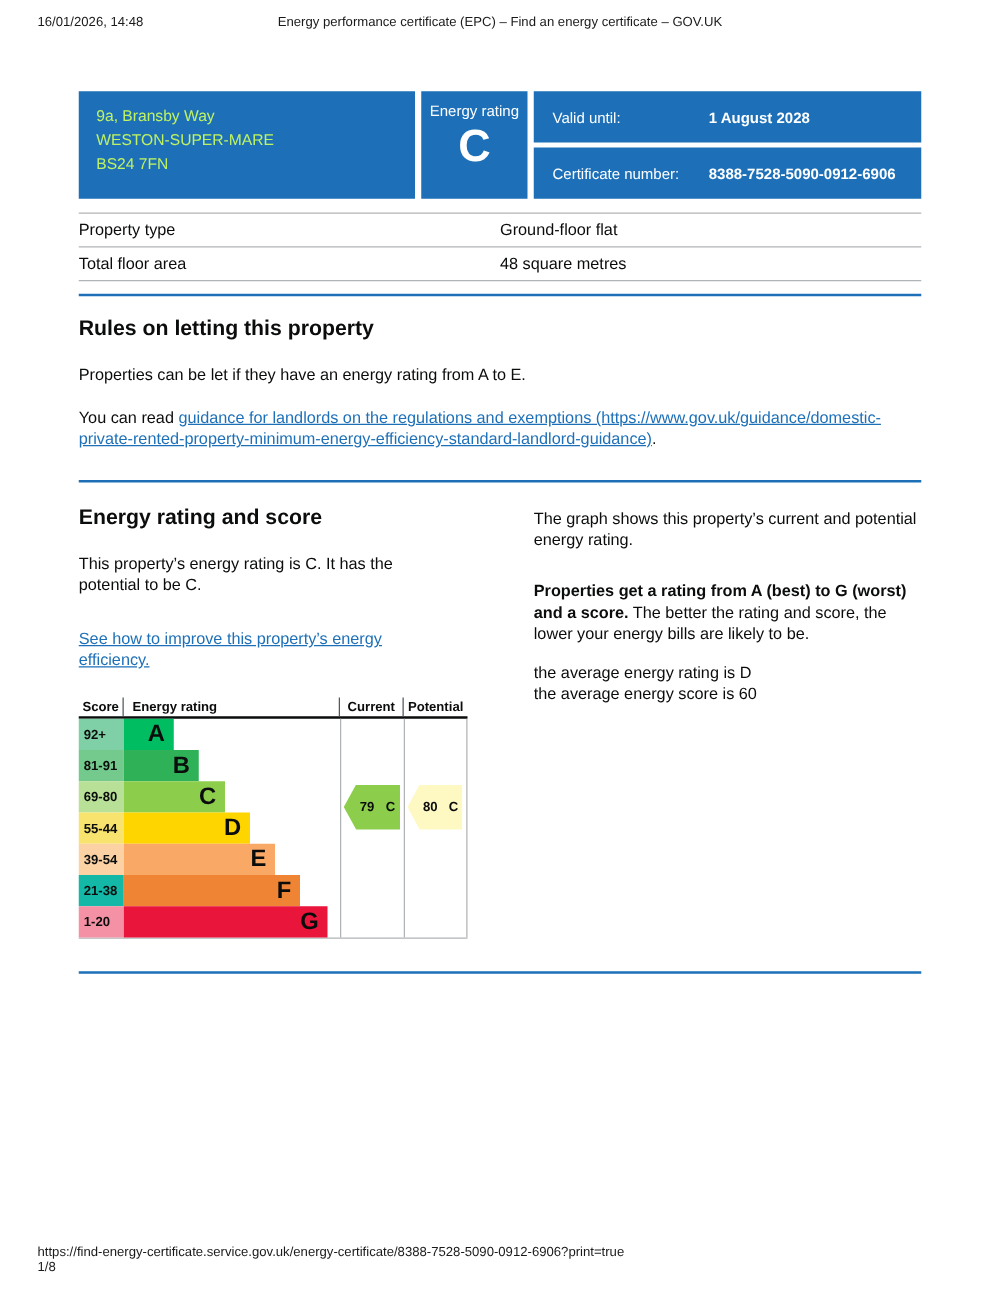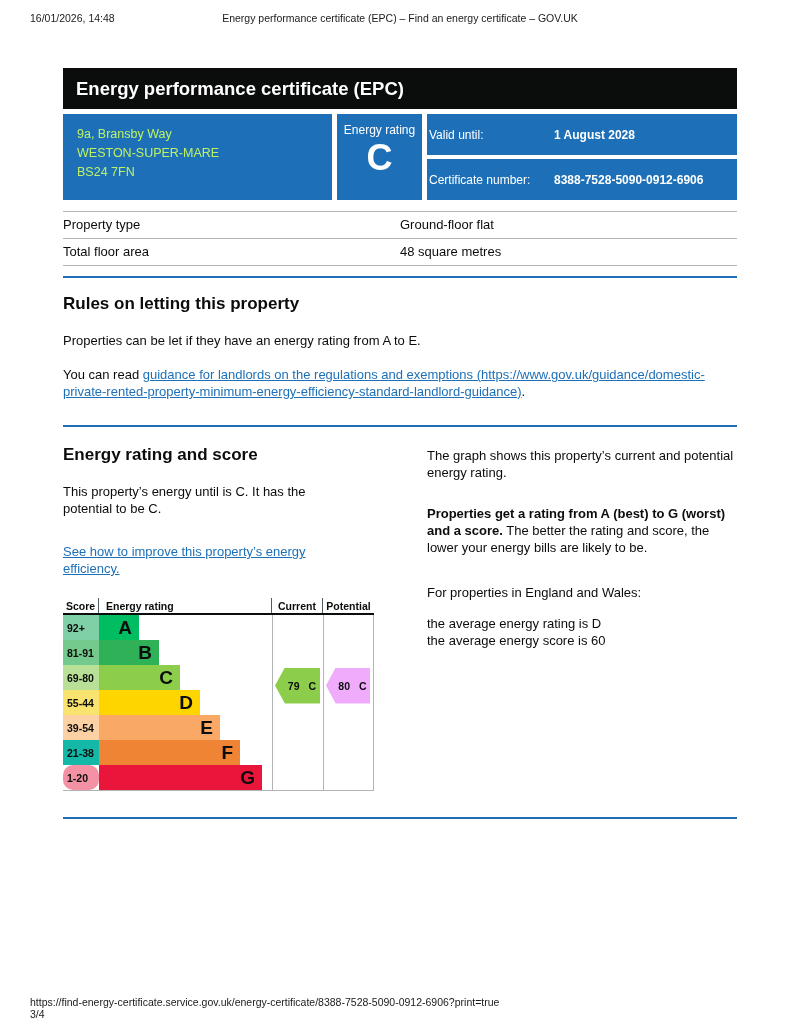--- a/index.html
+++ b/index.html
@@ -22,21 +22,21 @@
     padding-left: 13px; font-size: 18.5px; font-weight: bold; }
 
   .summary { display: flex; gap: 5px; margin-top: 5px; height: 86px; }
   .addr { width: 269px; background: #1d70b8; color: #bef264; padding: 11px 14px; font-size: 12.5px; line-height: 1.5; }
   .rating-box { width: 85px; background: #1d70b8; color: #fff; display: flex; flex-direction: column;
     align-items: center; padding-top: 9px; }
   .rating-box .lbl { font-size: 12px; }
   .rating-box .big { font-size: 36px; font-weight: bold; line-height: 1.05; margin-top: 2px; }
   .validity { flex: 1; display: flex; flex-direction: column; gap: 4px; }
   .vrow { flex: 1; background: #1d70b8; color: #fff; display: flex; align-items: center;
-    padding: 0 2px; font-size: 12px; }
+    padding: 0 15px; font-size: 12px; }
   .vrow .vlabel { width: 125px; flex: 0 0 125px; }
   .vrow .vvalue { font-weight: bold; }
 
   .facts { margin-top: 11px; border-top: 1px solid #b1b4b6; font-size: 13px; }
   .fact-row { display: flex; border-bottom: 1px solid #b1b4b6; padding: 5px 0 6px; }
   .fact-label { width: 337px; flex: 0 0 337px; }
 
   .divider { border: none; border-top: 2px solid #1d70b8; margin: 10px 0 0; }
   .divider.after-rules { margin-top: 25px; }
   .divider.after-chart { margin-top: 26px; }
@@ -79,23 +79,20 @@
 </head>
 <body>
 
 <div class="print-meta">
   <span class="dt">16/01/2026, 14:48</span>
   <span class="ttl">Energy performance certificate (EPC) – Find an energy certificate – GOV.UK</span>
 </div>
 
 <div class="content">
 
-  <div class="banner">
-    <span>Energy performance certificate (EPC)</span>
-  </div>
 
   <div class="summary">
     <div class="addr">
       <div>9a, Bransby Way</div>
       <div>WESTON-SUPER-MARE</div>
       <div>BS24 7FN</div>
     </div>
     <div class="rating-box">
       <span class="lbl">Energy rating</span>
       <span class="big">C</span>
@@ -129,21 +126,21 @@
   <p style="margin-top:18px">Properties can be let if they have an energy rating from A to E.</p>
   <p style="margin-top:17px">
     <span>You can read </span><a>guidance for landlords on the regulations and exemptions (https://www.gov.uk/guidance/domestic-private-rented-property-minimum-energy-efficiency-standard-landlord-guidance)</a><span>.</span>
   </p>
 
   <hr class="divider after-rules">
 
   <div class="two-col">
     <div class="col-left">
       <h2>Energy rating and score</h2>
-      <p>This property’s energy until is C. It has the potential to be C.</p>
+      <p>This property’s energy rating is C. It has the potential to be C.</p>
       <a class="improve">See how to improve this property’s energy efficiency.</a>
 
       <div class="chart">
           <div class="chart-header">
             <span class="hcell h0">Score</span>
             <span class="hcell h1">Energy rating</span>
             <span class="hcell h2c">Current</span>
             <span class="hcell h3">Potential</span>
           </div>
           <div class="chart-row">
@@ -164,51 +161,50 @@
           </div>
           <div class="chart-row">
             <span class="score-cell" style="background: rgb(252, 210, 165);">39-54</span>
             <span class="band-bar" style="width: 121px; background: rgb(249, 169, 101);">E</span>
           </div>
           <div class="chart-row">
             <span class="score-cell" style="background: #14b8a6;">21-38</span>
             <span class="band-bar" style="width: 141px; background: rgb(238, 132, 52);">F</span>
           </div>
           <div class="chart-row">
-            <span class="score-cell" style="background: rgb(244, 145, 165); border-radius: 10px;">1-20</span>
+            <span class="score-cell" style="background: rgb(244, 145, 165);">1-20</span>
             <span class="band-bar" style="width: 163px; background: rgb(233, 21, 59);">G</span>
           </div>
           <div class="vline" style="left: 209px;"></div>
           <div class="vline" style="left: 260px;"></div>
           <div class="vline" style="left: 310px;"></div>
           <div class="epc-arrow" style="left: 212px; width: 45px; top: 69.5px; background: rgb(140, 206, 75);">
             <span>79</span>
             <span class="gap"></span>
             <span>C</span>
           </div>
-          <div class="epc-arrow" style="left: 263px; width: 44px; top: 69.5px; background: #f0abfc;">
+          <div class="epc-arrow" style="left: 263px; width: 44px; top: 69.5px; background: #fef9c3;">
             <span>80</span>
             <span class="gap"></span>
             <span>C</span>
           </div>
         </div>
     </div>
     <div class="col-right">
       <p class="p1">The graph shows this property’s current and potential energy rating.</p>
       <p class="p2">
         <b>Properties get a rating from A (best) to G (worst) and a score.</b><span> The better the rating and score, the lower your energy bills are likely to be.</span>
       </p>
-      <p class="p3">For properties in England and Wales:</p>
       <p class="p4">
         <span>the average energy rating is D</span><br>
         <span>the average energy score is 60</span>
       </p>
     </div>
   </div>
 
   <hr class="divider after-chart">
 
 </div>
 
 <div class="print-footer">
   <span>https://find-energy-certificate.service.gov.uk/energy-certificate/8388-7528-5090-0912-6906?print=true</span>
-  <span>3/4</span>
+  <span>1/8</span>
 </div>
 
 </body></html>

